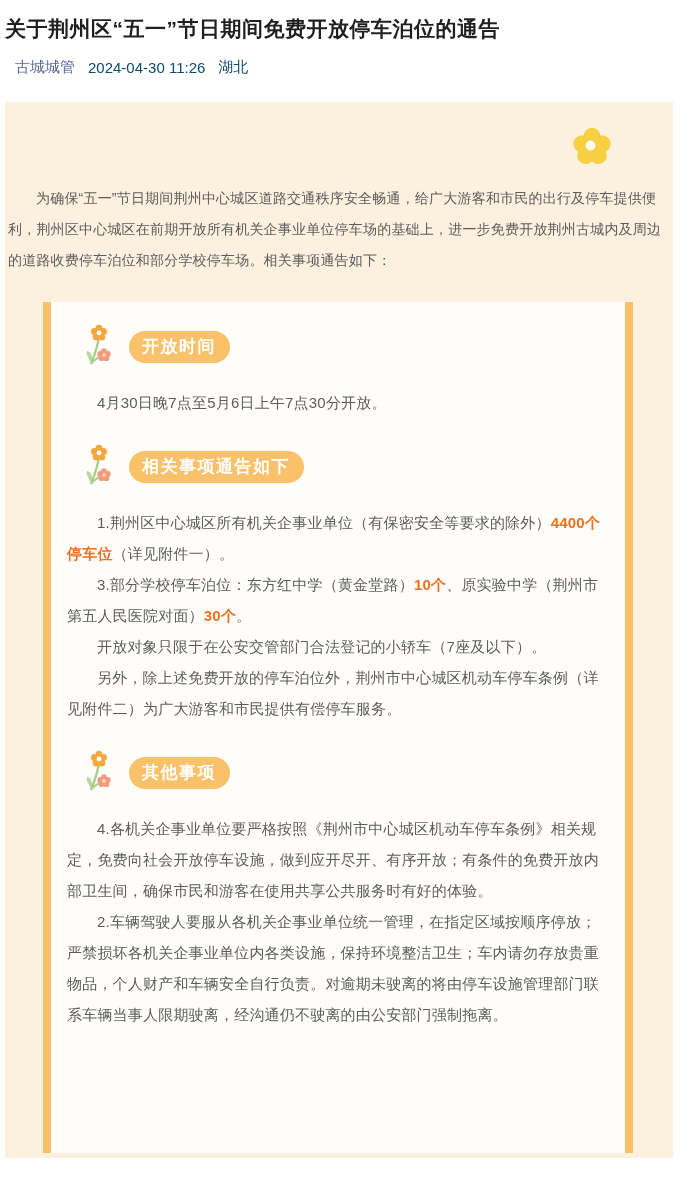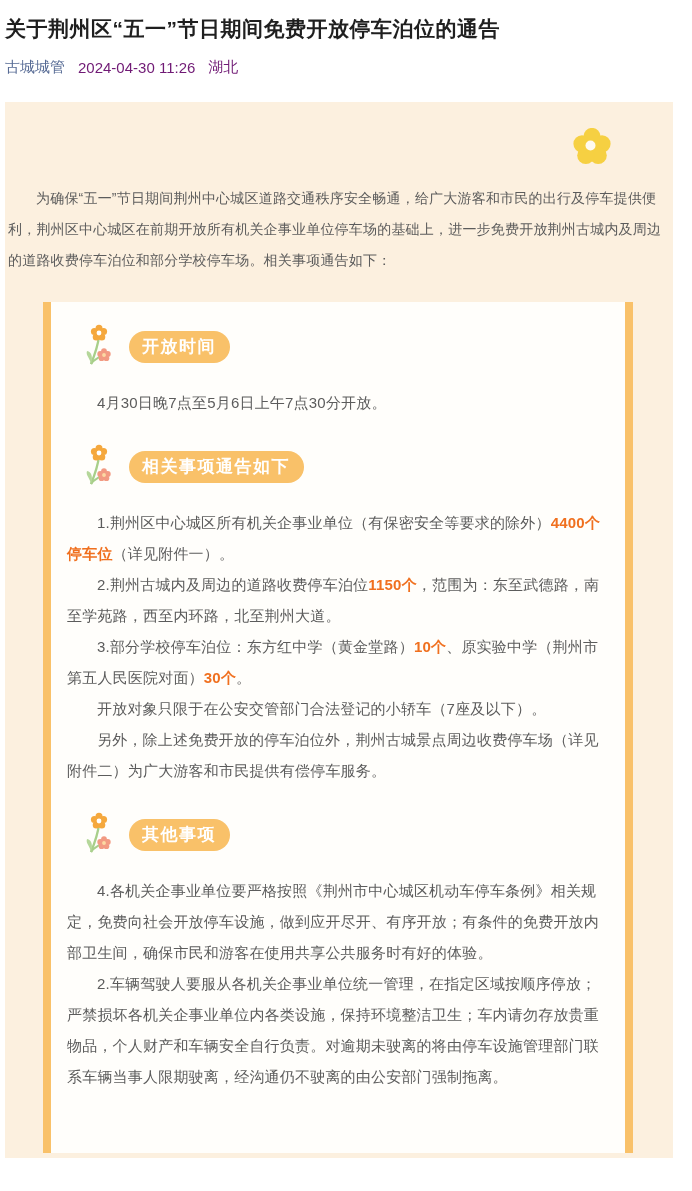--- a/index.html
+++ b/index.html
@@ -10,25 +10,25 @@
   }
   .page { width:678px; height:1191px; overflow:hidden; background:#fff; }
 
   .title {
     margin:0; padding:14px 6px 0 5px;
     font-size:21px; line-height:29px; font-weight:700;
     color:#1f1f1f; letter-spacing:0.5px;
   }
   .byline {
     display:flex; align-items:center; gap:13px;
-    padding:0 5px; margin-top:15px;
+    padding:0 15px; margin-top:15px;
     font-size:15px;
   }
   .byline .author { color:#576b95; text-decoration:none; cursor:pointer; }
-  .byline .meta { color:#701a75; }
+  .byline .meta { color:#0c4a6e; }
 
   .content-bg {
     margin:25px 5px 0 5px;
     background:var(--cream,#fcf0df);
     min-height:1056px;
     padding-top:26px;
   }
   .deco-flower {
     display:flex; justify-content:flex-end;
     padding-right:62px; height:40px;
@@ -155,24 +155,23 @@
             <circle cx="16.6" cy="34.2" r="2.9"></circle>
             <circle cx="15.2" cy="29.9" r="2.9"></circle>
           </g>
           <circle cx="19" cy="31" r="1.9" fill="#fcd9a2"></circle>
         </svg>
       </span>
       <span class="badge">相关事项通告如下</span>
     </div>
     <div class="sec-body">
               <p class="para"><span>1.荆州区中心城区所有机关企事业单位（有保密安全等要求的除外）</span><span class="em">4400个停车位</span><span>（详见附件一）。</span></p>
-              <p class="para"><span>2.荆州古城内及周边的道路收费停车泊位</span><span class="em">1150个</span><span>，范围为：东至武德路，南至学苑路，西至内环路，北至荆州大道。</span></p>
               <p class="para"><span>3.部分学校停车泊位：东方红中学（黄金堂路）</span><span class="em">10个</span><span>、原实验中学（荆州市第五人民医院对面）</span><span class="em">30个</span><span>。</span></p>
               <p class="para"><span>开放对象只限于在公安交管部门合法登记的小轿车（7座及以下）。</span></p>
-              <p class="para"><span>另外，除上述免费开放的停车泊位外，荆州古城景点周边收费停车场（详见附件二）为广大游客和市民提供有偿停车服务。</span></p>
+              <p class="para"><span>另外，除上述免费开放的停车泊位外，荆州市中心城区机动车停车条例（详见附件二）为广大游客和市民提供有偿停车服务。</span></p>
             </div>
   </div>
 
   <div class="section">
     <div class="sec-header">
       <span class="sprig">
         <svg width="30" height="42" viewBox="0 0 30 42" aria-hidden="true">
           <path d="M14 12 C13 22, 10 30, 6 40" stroke="#a8cf8a" stroke-width="2.4" fill="none"></path>
           <path d="M6 40 C9 35, 14 34, 17 31" stroke="#a8cf8a" stroke-width="2" fill="none"></path>
           <path d="M6 40 C4.5 33, 0.5 31.5, 2 27 C7 27.5, 8 34, 6 40 Z" fill="#b5d79a"></path>

